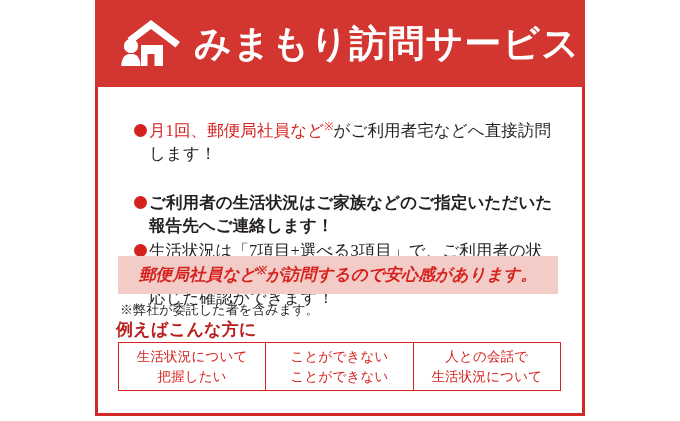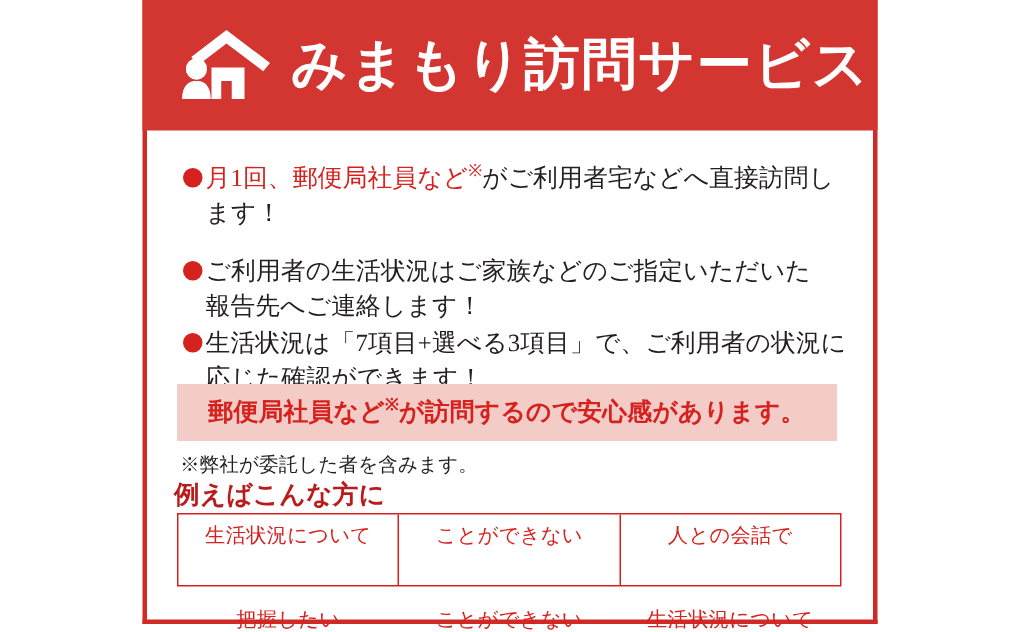--- a/index.html
+++ b/index.html
@@ -56,32 +56,32 @@
     white-space: nowrap;
     font-family: "Liberation Serif", "DejaVu Serif", serif;
   }
 
   
   #body-area {
     position: absolute;
     left: 0;
     top: 87px;
     width: 484px;
-    padding: 0;
+    padding: 12px;
     box-sizing: border-box;
   }
 
   .bullet-row {
     display: flex;
     align-items: flex-start;
     margin-left: 24px;
     margin-right: 14px;
   }
   #bullet-1 { margin-top: 20px; }
-  #bullet-2 { margin-top: 15px; }
+  #bullet-2 { margin-top: 25px; font-weight: bold; }
   #bullet-3 { margin-top: 1px; }
 
   .bullet-dot {
     flex: 0 0 auto;
     width: 13px;
     height: 13px;
     border-radius: 50%;
     background: #d6221f;
     margin-top: 5px;
     margin-right: 2px;
@@ -104,20 +104,21 @@
     position: absolute;
     left: 20px;
     top: 169px;
     width: 440px;
     height: 38px;
     background: #f3ccc8;
     display: flex;
     align-items: center;
     justify-content: center;
     box-sizing: border-box;
+    font-style: italic;
   }
   #highlight-text {
     color: #d6221f;
     font-size: 16.5px;
     font-weight: bold;
     letter-spacing: 0.2px;
   }
 
   
   #footnote {
@@ -159,21 +160,21 @@
     justify-content: center;
     color: #d6221f;
     font-size: 13.5px;
     line-height: 1.45;
     text-align: center;
     border-right: 1.5px solid #d6221f;
     box-sizing: border-box;
     letter-spacing: 0.2px;
   }
   .example-box:last-child { border-right: none; }
-  .example-box span { display: block; margin-top: 36px; }
+  .example-box span { display: block; }
 </style>
 </head>
 <body>
 
 <div id="poster">
 
   <div id="header-band">
     <div id="brand-icon">
       <svg width="62" height="52" viewBox="0 0 62 52" xmlns="http://www.w3.org/2000/svg">
 

